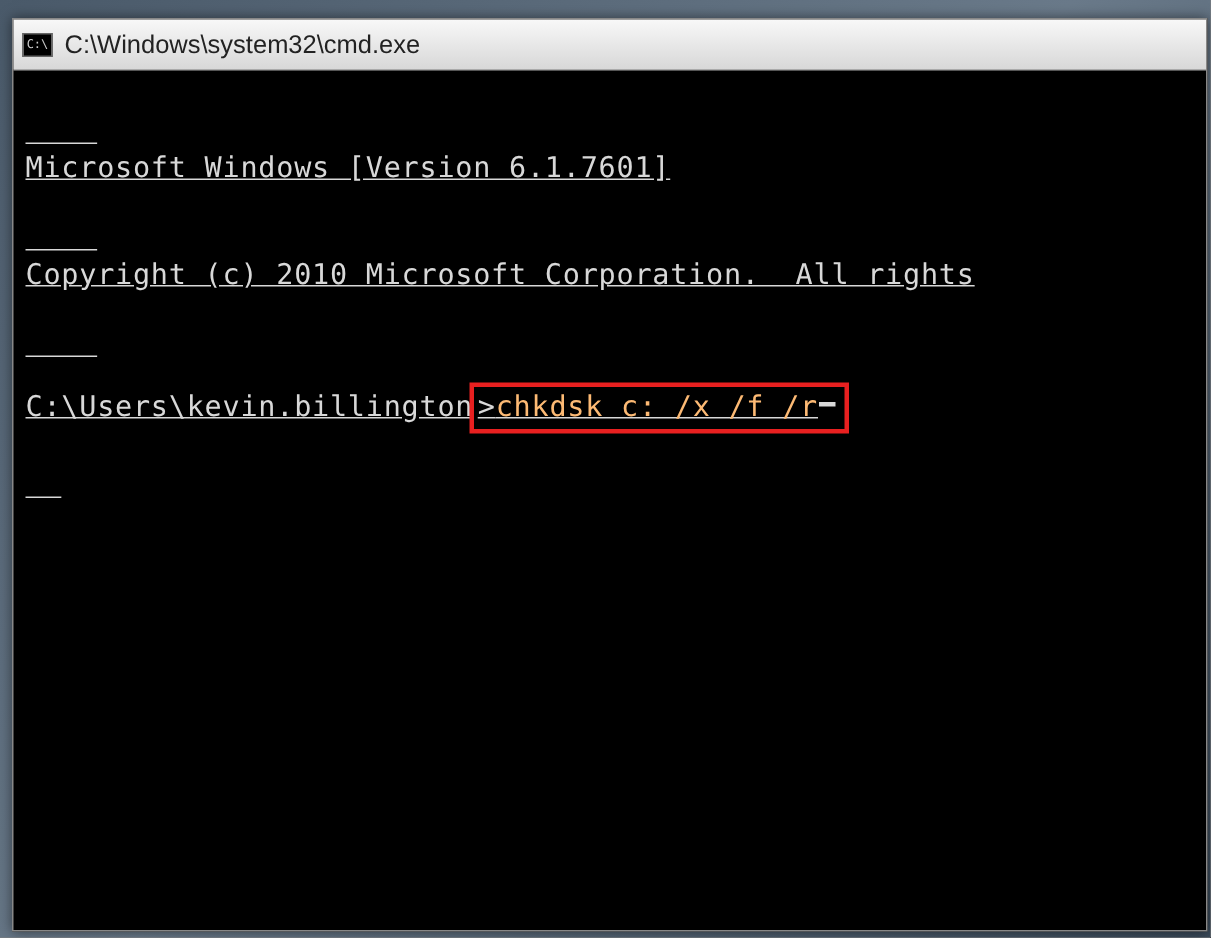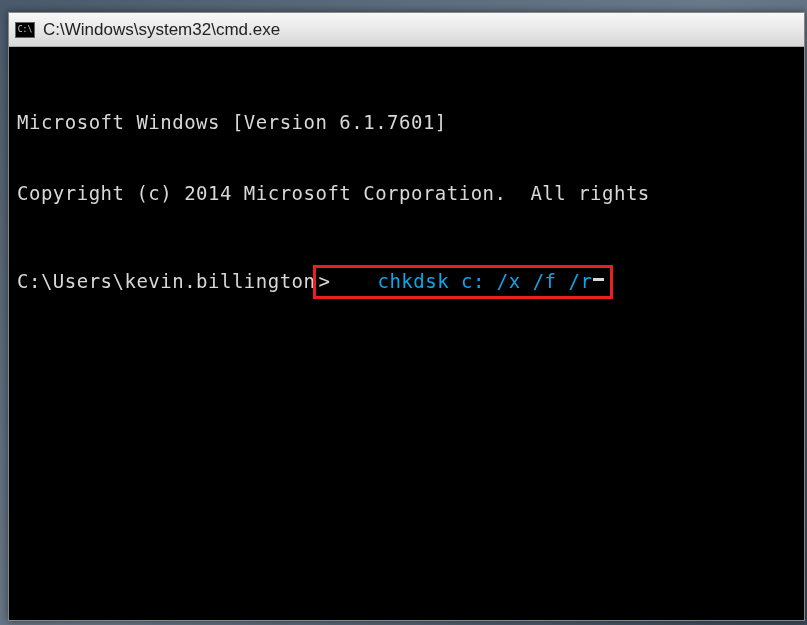--- a/index.html
+++ b/index.html
@@ -45,49 +45,49 @@
       color: #ccc;
       margin-right: 8px;
       font-family: monospace;
     }
     .title-text {
       font-family: Liberation Sans, sans-serif;
       font-size: 17px;
       color: #222;
     }
     .terminal {
-      padding: 16px 8px;
+      padding: 6px 8px;
       color: #d8d8d8;
       font-size: 19px;
       line-height: 1.25;
       letter-spacing: 0.5px;
       white-space: pre;
       font-family: "Consolas", "Lucida Console", monospace;
+      text-decoration: underline;
     }
     .terminal-line {
       display: block;
     }
     .prompt-line {
       margin-top: 12px;
       display: flex;
       align-items: center;
     }
     .prompt-text {
       color: #d8d8d8;
     }
     .highlight-box {
       border: 3px solid #e82020;
       padding: 2px 6px 2px 2px;
       display: inline-flex;
       align-items: center;
       margin-left: -2px;
     }
     .command-text {
-      color: #0ea5e9;
-      margin-left: 47px;
+      color: #fdba74;
     }
     .cursor {
       display: inline-block;
       width: 11px;
       height: 3px;
       background: #d8d8d8;
       margin-left: 1px;
       vertical-align: bottom;
       position: relative;
       top: -2px;
@@ -96,21 +96,21 @@
 </head>
 <body>
 
 <div class="window">
   <div class="titlebar">
     <div class="app-icon">C:\</div>
     <div class="title-text">C:\Windows\system32\cmd.exe</div>
   </div>
   <div class="terminal">
     <span class="terminal-line">Microsoft Windows [Version 6.1.7601]</span>
-    <span class="terminal-line">Copyright (c) 2014 Microsoft Corporation.  All rights</span>
+    <span class="terminal-line">Copyright (c) 2010 Microsoft Corporation.  All rights</span>
     <div class="prompt-line">
       <span class="prompt-text">C:\Users\kevin.billington</span>
       <span class="highlight-box">
         <span class="prompt-text">&gt;</span>
         <span class="command-text">chkdsk c: /x /f /r</span>
         <span class="cursor"></span>
       </span>
     </div>
   </div>
 </div>

